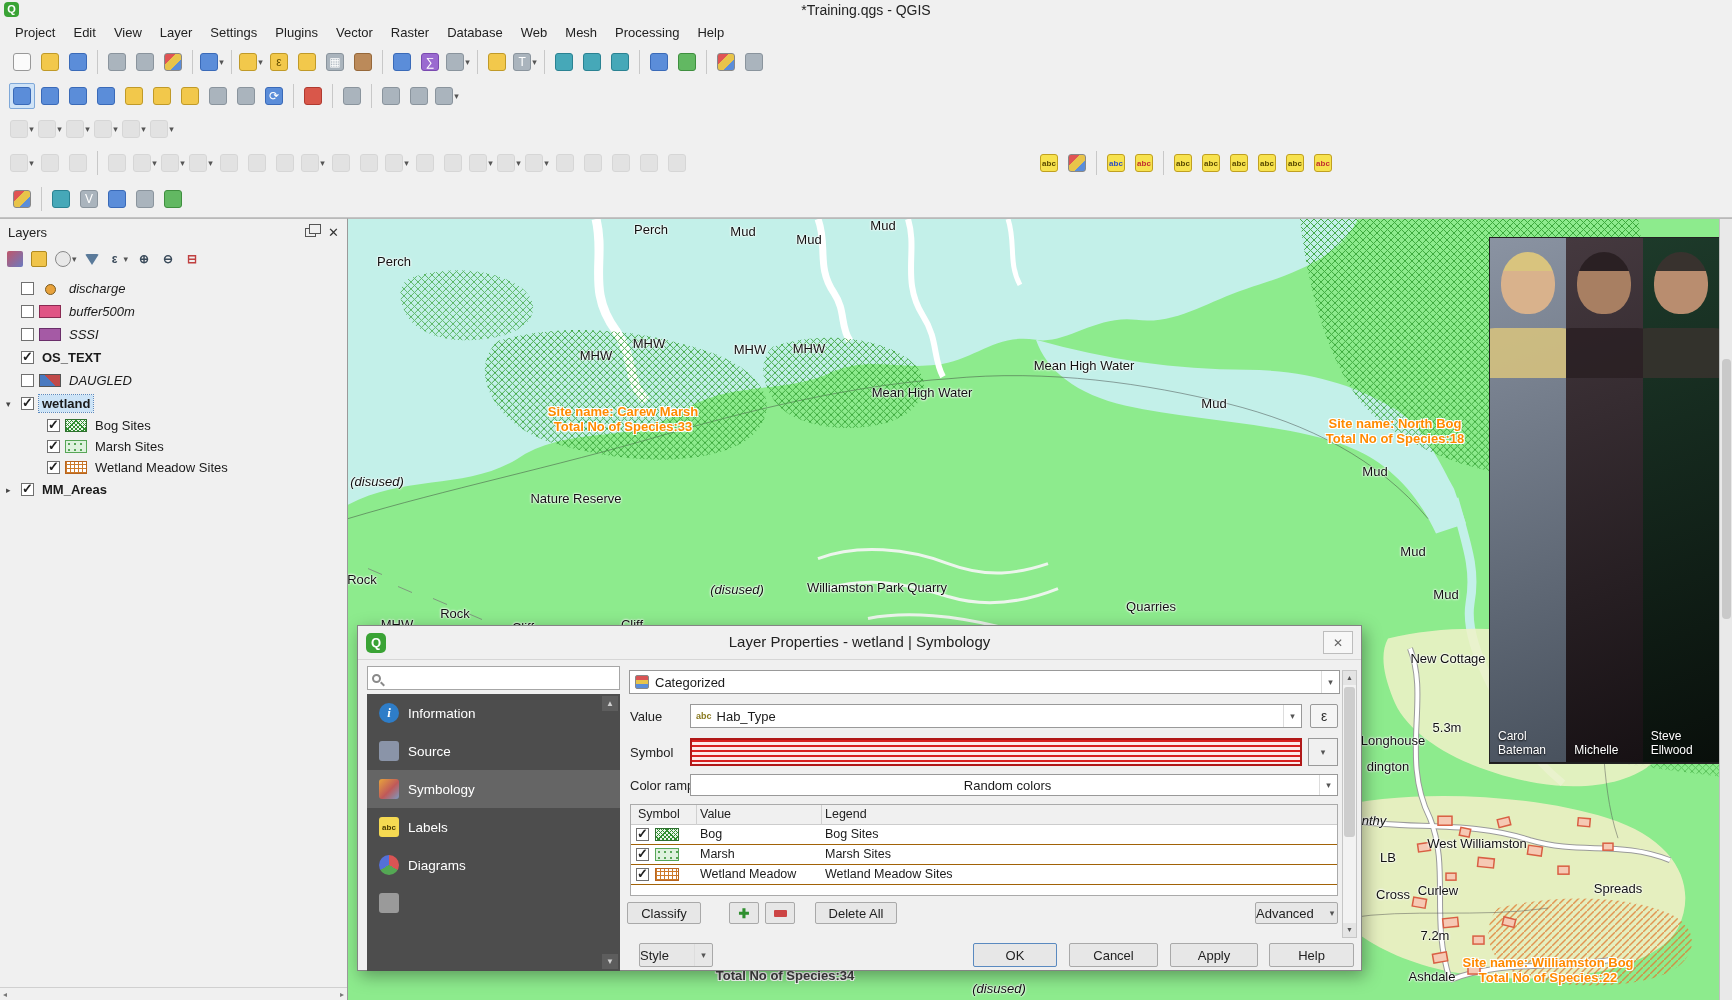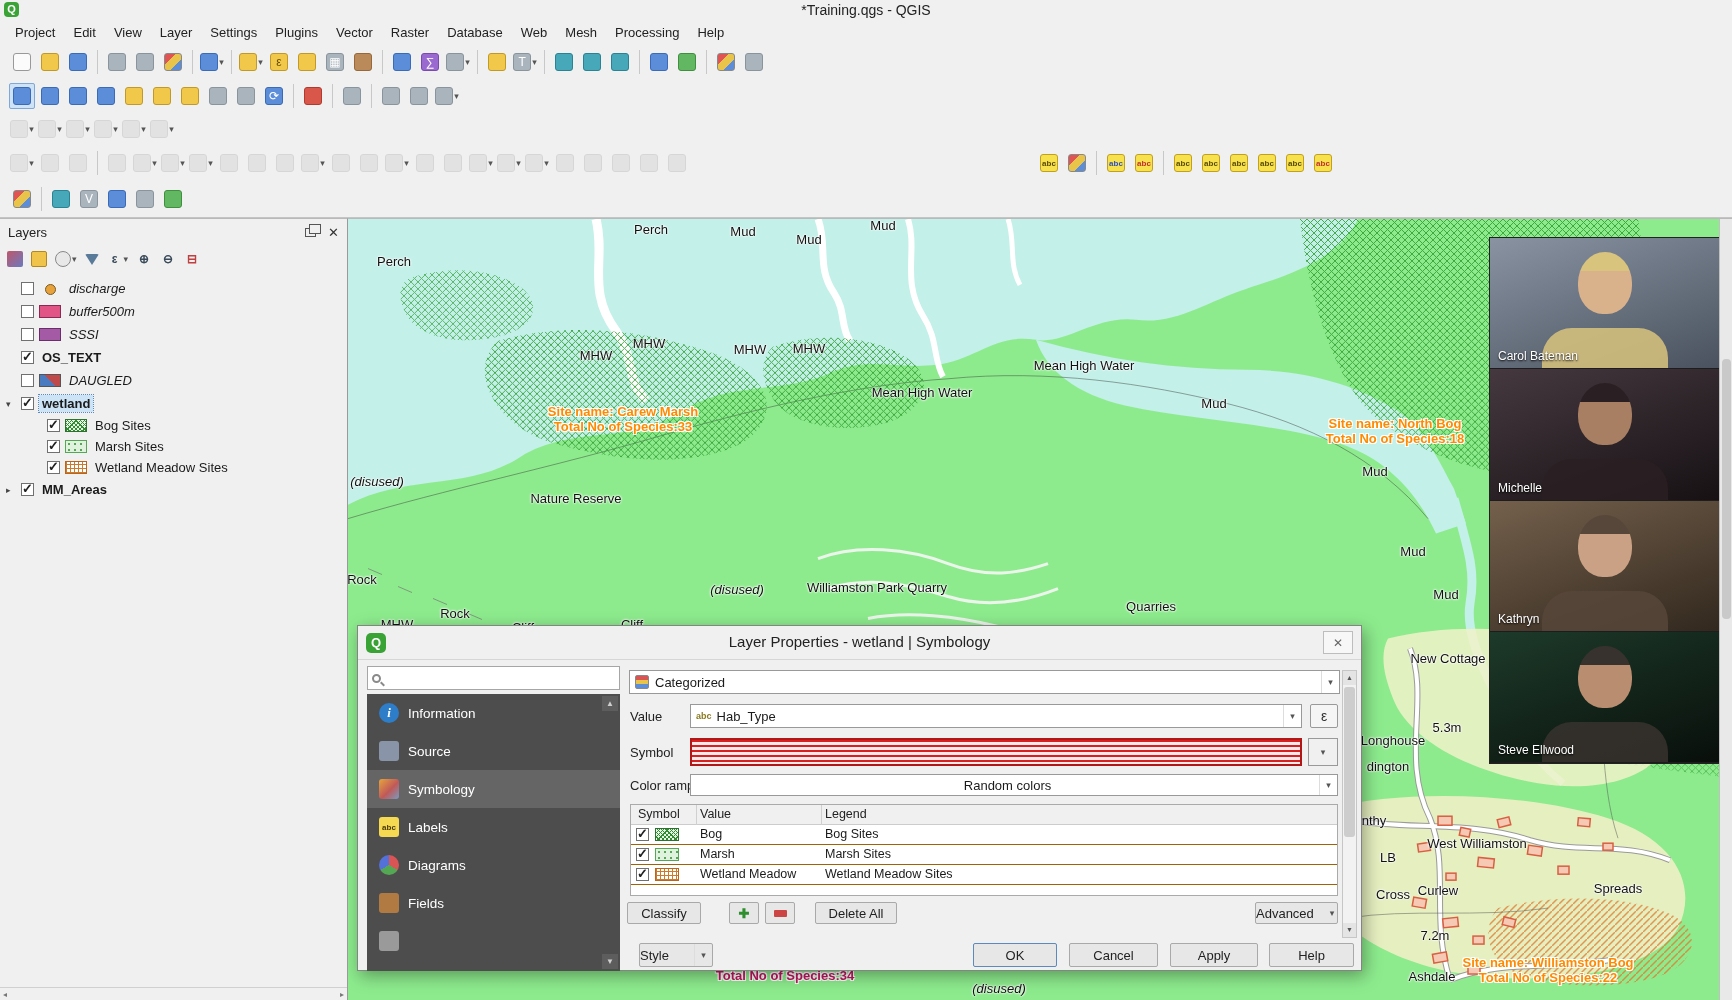--- a/index.html
+++ b/index.html
@@ -85,21 +85,21 @@
 
 
 .map{position:absolute;left:348px;top:218px;width:1384px;height:782px;overflow:hidden;background:#8deb8d;border-top:1px solid #b9b9b9}
 .map svg{position:absolute;left:0;top:0;width:100%;height:100%}
 .map-labels{position:absolute;inset:0;pointer-events:none}
 .map-label{position:absolute;transform:translate(-50%,-50%);font-size:13px;color:#111;white-space:nowrap;z-index:10;text-shadow:0 0 2px #fff,0 0 2px #fff,0 0 3px #fff}
 .map-label.it{font-style:italic}
 .site-label{position:absolute;transform:translate(-50%,-50%);font-weight:bold;font-size:13px;line-height:15px;text-align:center;white-space:nowrap;z-index:12;text-shadow:-1px -1px 0 #fff,1px -1px 0 #fff,-1px 1px 0 #fff,1px 1px 0 #fff}
 
 
-.video-dock{position:absolute;left:1142px;top:19px;width:229px;height:525px;display:flex;flex-direction:column;z-index:40;box-shadow:0 0 0 1px #222}
+.video-dock{position:absolute;left:1142px;top:19px;width:229px;height:525px;display:flex;flex-direction:row;z-index:40;box-shadow:0 0 0 1px #222}
 .vt{position:relative;flex:1;overflow:hidden;border-bottom:1px solid #1d1d1d}
 .vt-person{position:absolute;left:50%;top:14px;transform:translateX(-50%);width:140px;height:120px}
 .vt-person::before{content:"";position:absolute;left:50%;top:0;transform:translateX(-50%);width:54px;height:62px;border-radius:50% 50% 46% 46%;background:linear-gradient(var(--hair) 0 30%,var(--skin) 30%)}
 .vt-person::after{content:"";position:absolute;left:50%;bottom:-6px;transform:translateX(-50%);width:126px;height:50px;border-radius:30px 30px 0 0;background:var(--hair);opacity:.85}
 .vt-name{position:absolute;left:8px;bottom:5px;color:#fff;font-size:12px;text-shadow:0 1px 2px #000;z-index:2}
 .vc-scroll{position:absolute;left:1371px;top:0;width:13px;height:782px;background:#e9e9e9;border-left:1px solid #c0c0c0;z-index:45}
 .vc-thumb{position:absolute;left:2px;top:140px;width:9px;height:260px;background:#c9c9c9;border-radius:4px}
 
 
 .dlg{position:absolute;left:9px;top:406px;width:1005px;height:346px;background:#f0f0f0;border:1px solid #848484;box-shadow:3px 5px 16px rgba(0,0,0,.35);z-index:60}
@@ -699,58 +699,54 @@
         <div class="map-label" style="left: 49px; top: 405px;">MHW</div>
         <div class="map-label" style="left: 175px; top: 408px;">Cliff</div>
         <div class="map-label" style="left: 284px; top: 405px;">Cliff</div>
         <div class="map-label it" style="left: 389px; top: 370px;">(disused)</div>
         <div class="map-label" style="left: 529px; top: 368px;">Williamston Park Quarry</div>
         <div class="map-label" style="left: 803px; top: 387px;">Quarries</div>
         <div class="map-label" style="left: 1100px; top: 439px;">New Cottage</div>
         <div class="map-label" style="left: 1045px; top: 521px;">Longhouse</div>
         <div class="map-label" style="left: 1099px; top: 508px;">5.3m</div>
         <div class="map-label" style="left: 1040px; top: 547px;">dington</div>
-        <div class="map-label" style="left: 1026px; top: 601px;">nthy</div>
+        <div class="map-label" style="left: 1026px; top: 601px; font-style: italic;">nthy</div>
         <div class="map-label" style="left: 1129px; top: 624px;">West Williamston</div>
         <div class="map-label" style="left: 1040px; top: 638px;">LB</div>
         <div class="map-label" style="left: 1045px; top: 675px;">Cross</div>
         <div class="map-label" style="left: 1090px; top: 671px;">Curlew</div>
         <div class="map-label" style="left: 1087px; top: 716px;">7.2m</div>
         <div class="map-label" style="left: 1084px; top: 757px;">Ashdale</div>
         <div class="map-label" style="left: 1270px; top: 669px;">Spreads</div>
         <div class="map-label it" style="left: 651px; top: 769px;">(disused)</div>
         <div class="site-label" style="left: 275px; top: 200px; color: rgb(255, 138, 0);">
           <div class="sl-line">Site name: Carew Marsh</div>
           <div class="sl-line">Total No of Species:33</div>
         </div>
         <div class="site-label" style="left: 1047px; top: 212px; color: rgb(255, 138, 0);">
           <div class="sl-line">Site name: North Bog</div>
           <div class="sl-line">Total No of Species:18</div>
         </div>
         <div class="site-label" style="left: 1200px; top: 751px; color: rgb(255, 138, 0);">
           <div class="sl-line">Site name: Williamston Bog</div>
           <div class="sl-line">Total No of Species:22</div>
         </div>
-        <div class="site-label" style="left: 437px; top: 756px; color: #be185d;">
+        <div class="site-label" style="left: 437px; top: 756px; color: #404040;">
           <div class="sl-line">Total No of Species:34</div>
         </div>
       </div>
 
     <div class="video-dock">
         <div class="vt" style="background: linear-gradient(160deg, rgb(138, 147, 162), rgb(73, 82, 94));">
           <div class="vt-person" style="--skin: #d9b28c; --hair: #d9c47e;"></div>
           <div class="vt-name">Carol Bateman</div>
         </div>
         <div class="vt" style="background: linear-gradient(160deg, rgb(69, 57, 63), rgb(23, 17, 20));">
           <div class="vt-person" style="--skin: #a87f62; --hair: #2a2023;"></div>
           <div class="vt-name">Michelle</div>
-        </div>
-        <div class="vt" style="background: linear-gradient(160deg, rgb(116, 96, 76), rgb(50, 40, 30));">
-          <div class="vt-person" style="--skin: #caa184; --hair: #57473a;"></div>
-          <div class="vt-name">Kathryn</div>
         </div>
         <div class="vt" style="background: linear-gradient(160deg, rgb(29, 58, 42), rgb(9, 15, 11));">
           <div class="vt-person" style="--skin: #b98d6f; --hair: #38322e;"></div>
           <div class="vt-name">Steve Ellwood</div>
         </div>
       </div>
     <div class="vc-scroll">
         <div class="vc-thumb"></div>
       </div>
 
@@ -781,24 +777,20 @@
           </div>
           <div class="dlg-tab">
             <div class="dt-ic di-labels">abc</div>
             <div class="dt-label">Labels</div>
           </div>
           <div class="dlg-tab">
             <div class="dt-ic di-diag"></div>
             <div class="dt-label">Diagrams</div>
           </div>
           <div class="dlg-tab">
-            <div class="dt-ic di-fields"></div>
-            <div class="dt-label">Fields</div>
-          </div>
-          <div class="dlg-tab">
             <div class="dt-ic di-form"></div>
           </div>
         </div>
       <span class="tabs-arr up">▲</span>
       <span class="tabs-arr down">▼</span>
 
       <div class="combo renderer-combo">
         <span class="ren-ic"></span>
         <span class="combo-text">Categorized</span>
         <span class="combo-arr">▾</span>

